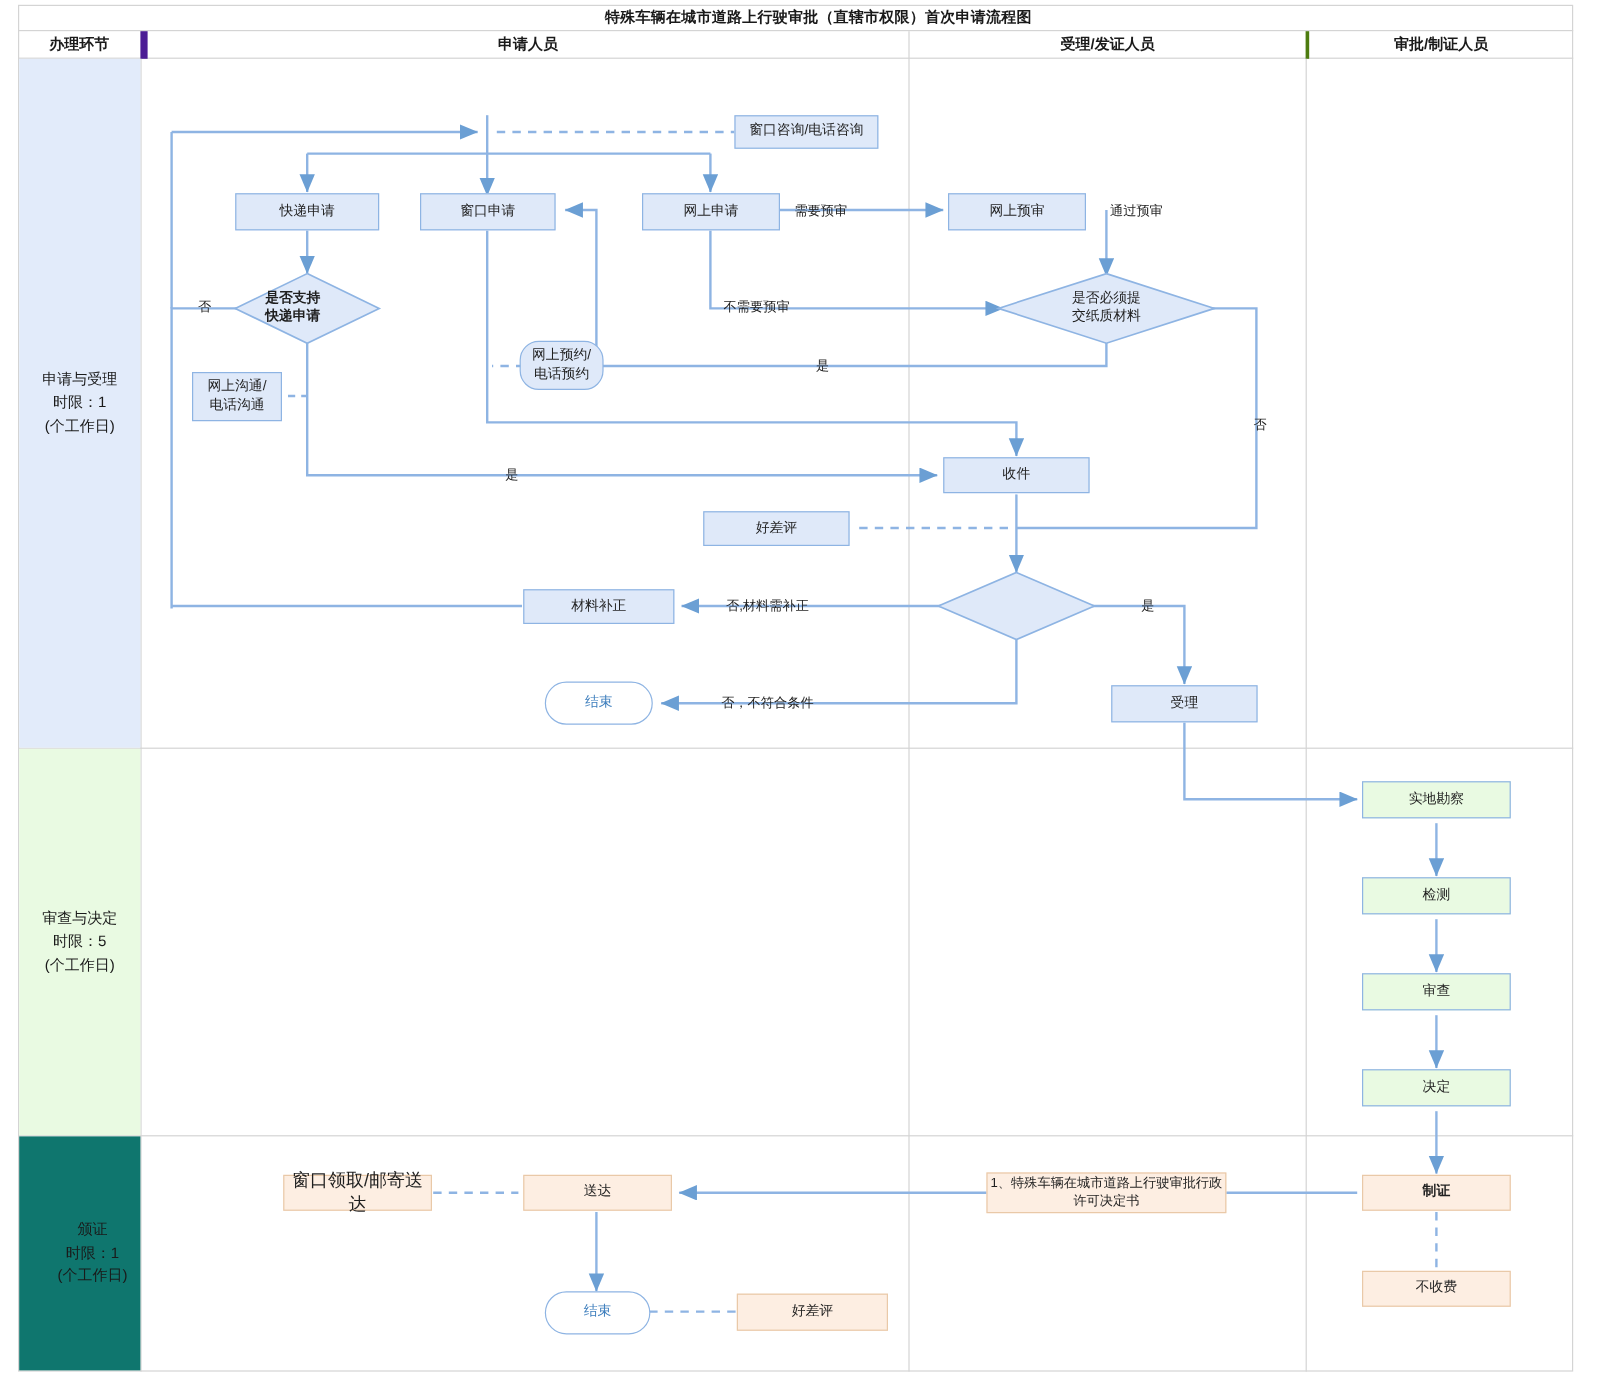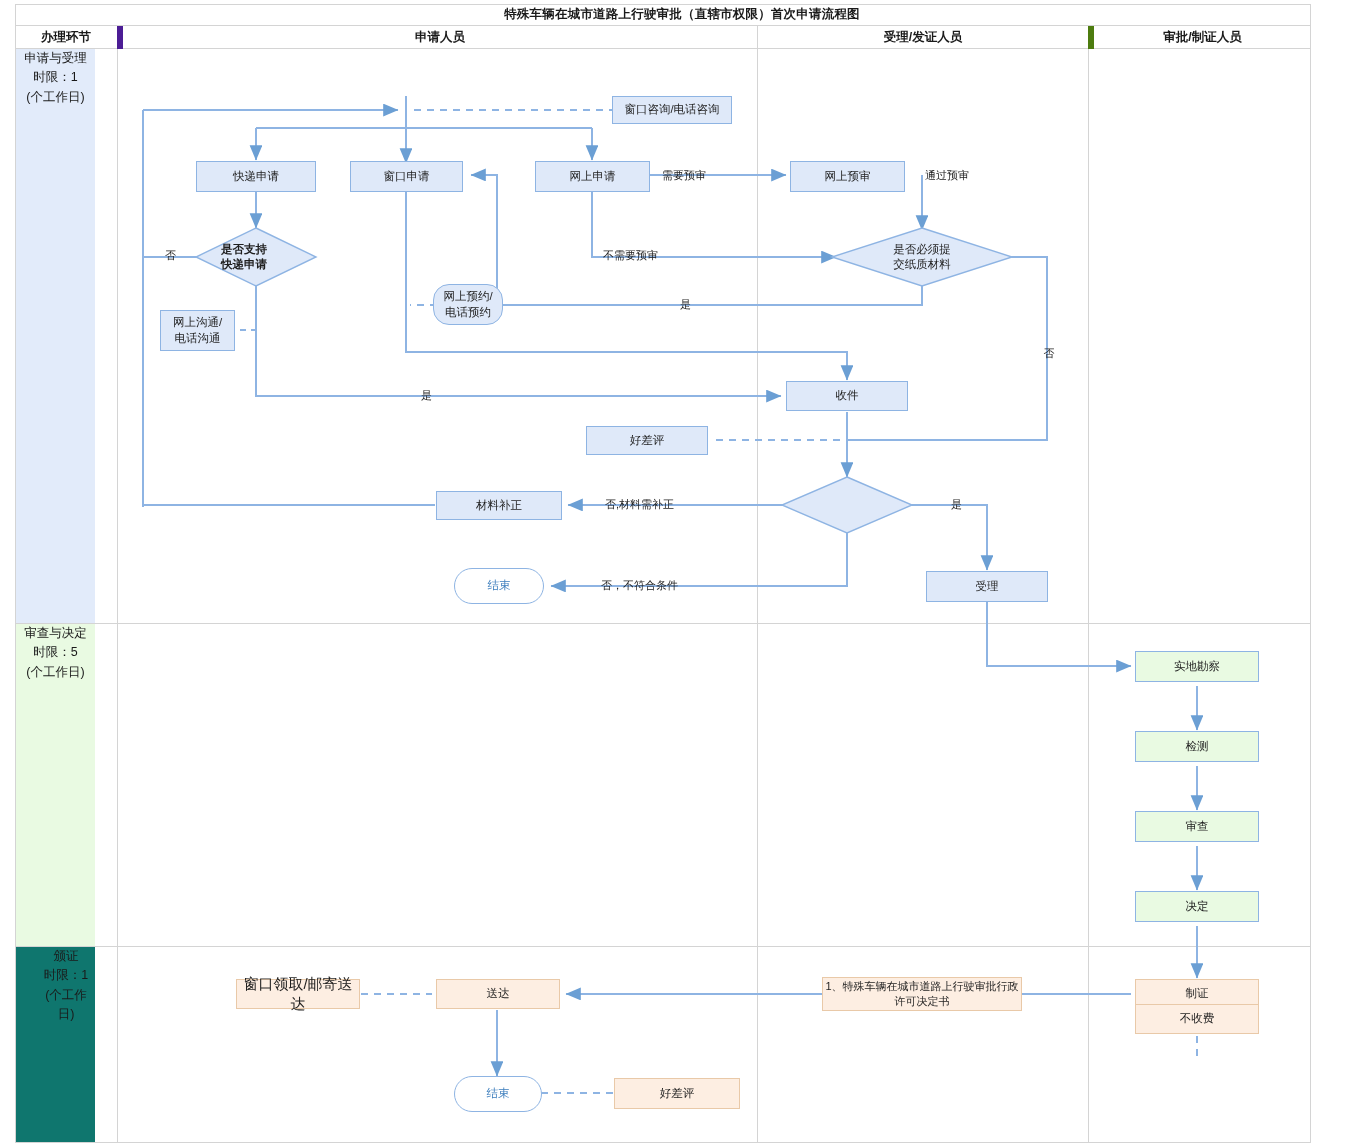--- a/index.html
+++ b/index.html
@@ -40,35 +40,35 @@
     border-bottom: 1px solid #d4d4d4;
   }
   .head-cell {
     position: absolute; top: 0; height: 23px;
     display: flex; align-items: center; justify-content: center;
     font-size: 12.5px; font-weight: bold; color: #1a1a1a;
   }
   .hc0 { left: 0;    width: 102px; }
   .hc1 { left: 102px; width: 640px; border-left: 6px solid #4c1d95; }
   .hc2 { left: 742px; width: 331px; border-left: 1px solid #d4d4d4; }
-  .hc3 { left: 1073px; width: 223px; border-left: 6px solid #4d7c0f; }
+  .hc3 { left: 1073px; width: 223px; border-left: 3px solid #4d7c0f; }
 
   
   .vsep { position: absolute; width: 1px; background: #d4d4d4; top: 49px; height: 1094px; }
   .vsep.c1 { left: 117px; }
   .vsep.c2 { left: 757px; }
   .vsep.c3 { left: 1088px; }
 
   
   .hsep { position: absolute; left: 15px; width: 1296px; height: 1px; background: #d4d4d4; }
 
   
   .stage {
-    position: absolute; left: 16px; width: 79px;
-    display: flex; justify-content: center;
+    position: absolute; left: 16px; width: 101px;
+    display: flex; align-items: center; justify-content: center;
     text-align: center; font-size: 12.5px; color: #1a1a1a; line-height: 1.55;
   }
   .stage-apply  { top: 49px;  height: 574px; background: #e2ebfa; }
   .stage-review { top: 624px; height: 322px; background: #e9fae2; }
   .stage-issue  { top: 947px; height: 195px; background: #0f766e; padding-left: 21px; }
 
   
   svg.wires { position: absolute; left: 0; top: 0; width: 1350px; height: 1147px; pointer-events: none; }
 
   
@@ -275,22 +275,22 @@
 
   <div class="node term" style="left:454px; top:568px; width:90px; height:36px;">结束</div>
 
   <div class="node rect" style="left:926px; top:571px; width:122px; height:31px;">受理</div>
 
   <div class="node rect-green" style="left:1135px; top:651px; width:124px; height:31px;">实地勘察</div>
   <div class="node rect-green" style="left:1135px; top:731px; width:124px; height:31px;">检测</div>
   <div class="node rect-green" style="left:1135px; top:811px; width:124px; height:31px;">审查</div>
   <div class="node rect-green" style="left:1135px; top:891px; width:124px; height:31px;">决定</div>
 
-  <div class="node rect-orange" style="left:1135px; top:979px; width:124px; height:30px;">制证</div>
-  <div class="node rect-orange" style="left:1135px; top:1004px; width:124px; height:30px;">不收费</div>
+  <div class="node rect-orange" style="left:1135px; top:979px; width:124px; height:30px;font-weight:bold;">制证</div>
+  <div class="node rect-orange" style="left:1135px; top:1059px; width:124px; height:30px;">不收费</div>
 
   <div class="node rect-orange" style="left:822px; top:977px; width:200px; height:34px; font-size:11px;">1、特殊车辆在城市道路上行驶审批行政许可决定书</div>
 
   <div class="node rect-orange" style="left:436px; top:979px; width:124px; height:30px;">送达</div>
 
   <div class="node rect-orange" style="left:236px; top:979px; width:124px; height:30px; font-size:15px;">窗口领取/邮寄送达</div>
 
   <div class="node term" style="left:454px; top:1076px; width:88px; height:36px;">结束</div>
 
   <div class="node rect-orange" style="left:614px; top:1078px; width:126px; height:31px;">好差评</div>

